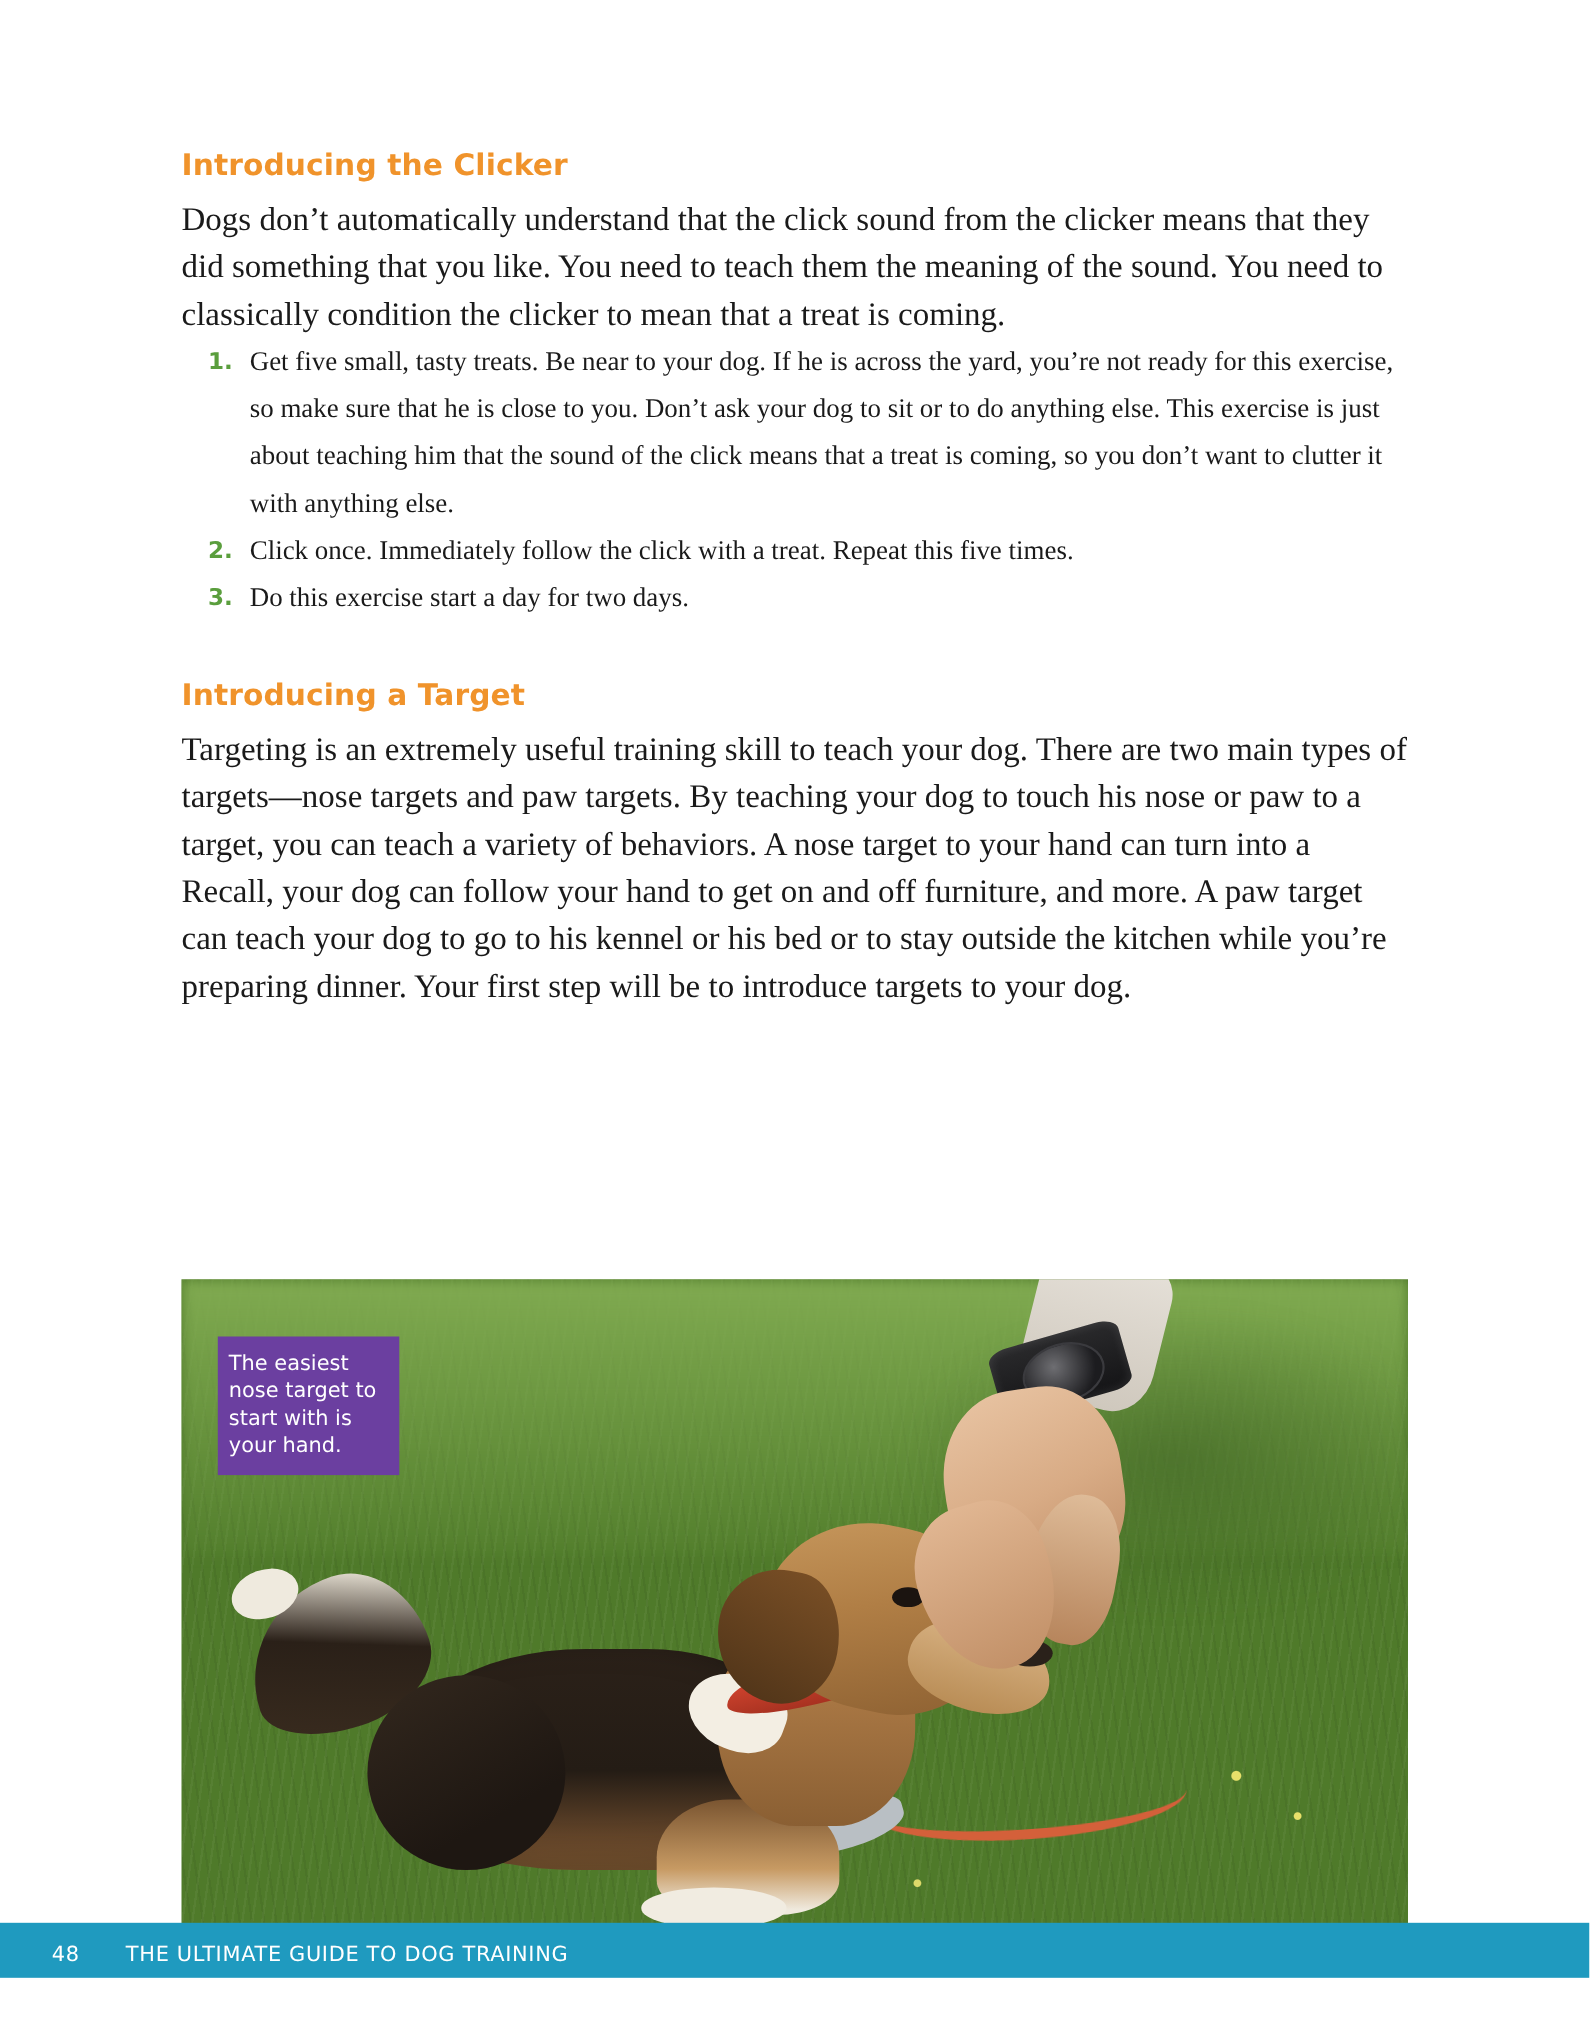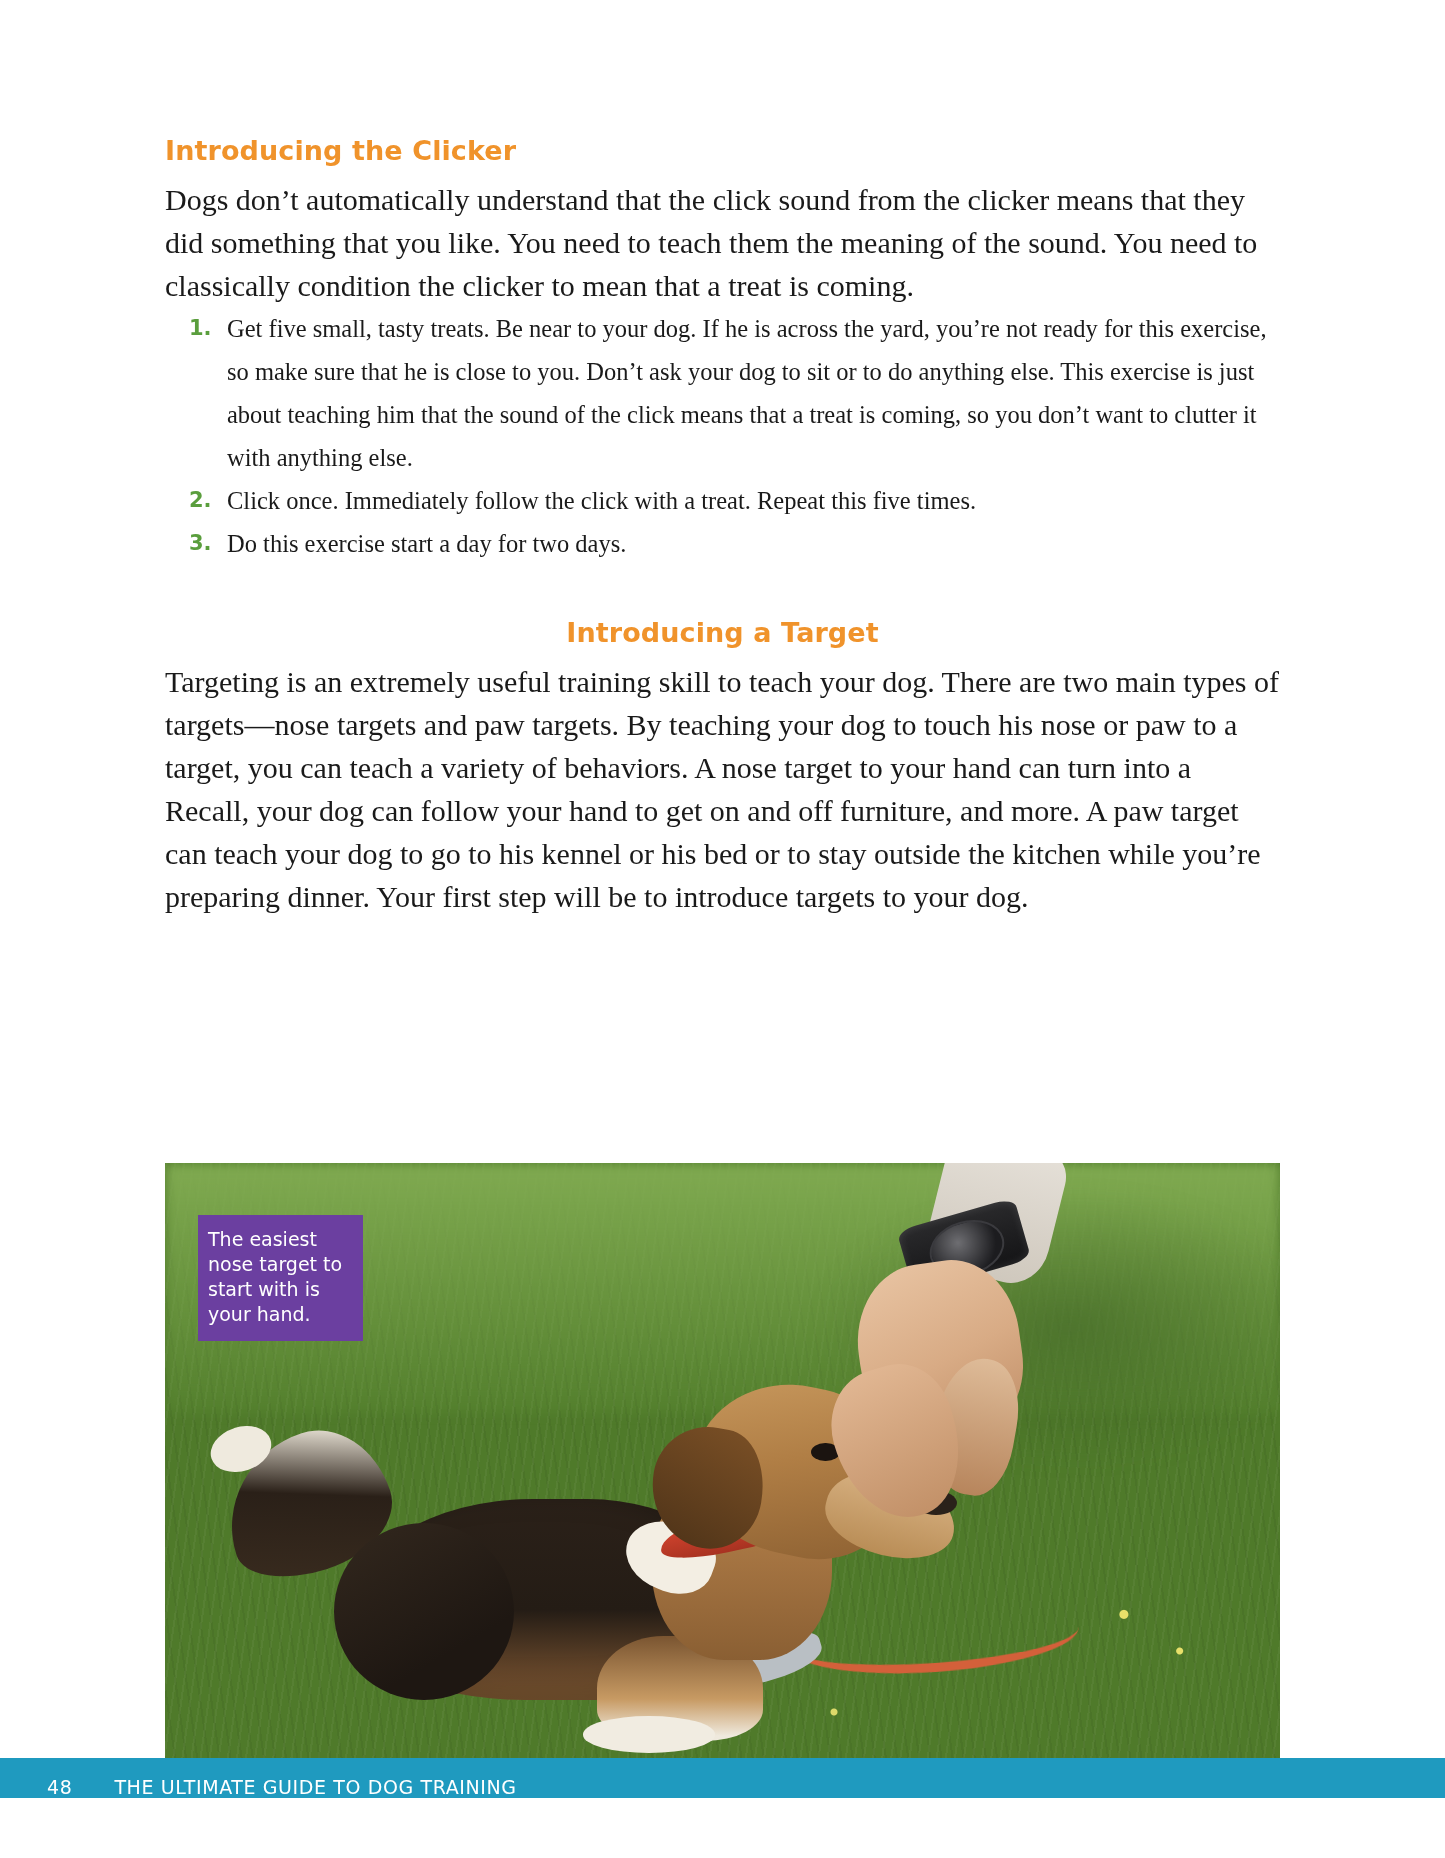--- a/index.html
+++ b/index.html
@@ -35,21 +35,20 @@
     font-family: "DejaVu Sans", sans-serif;
     font-weight: bold;
     font-size: 27px;
     color: #F0932B;
     margin: 0 0 12px 0;
     letter-spacing: 0.1px;
   }
 
   h2.section-title.second {
     margin-top: 52px;
-    text-align: center;
   }
 
   p.body {
     font-family: "Liberation Serif", serif;
     font-size: 30px;
     line-height: 43px;
     color: #1a1a1a;
     margin: 0;
     text-align: left;
   }
@@ -336,21 +335,21 @@
     padding: 12px 14px 14px 10px;
     box-sizing: border-box;
   }
 
   
   .footer {
     position: absolute;
     left: 0;
     bottom: 60px;
     width: 1445px;
-    height: 40px;
+    height: 50px;
     background: #1F9ABF;
   }
   .footer .inner {
     position: absolute;
     left: 47px;
     top: 0;
     height: 58px;
     display: flex;
     align-items: center;
     gap: 28px;

